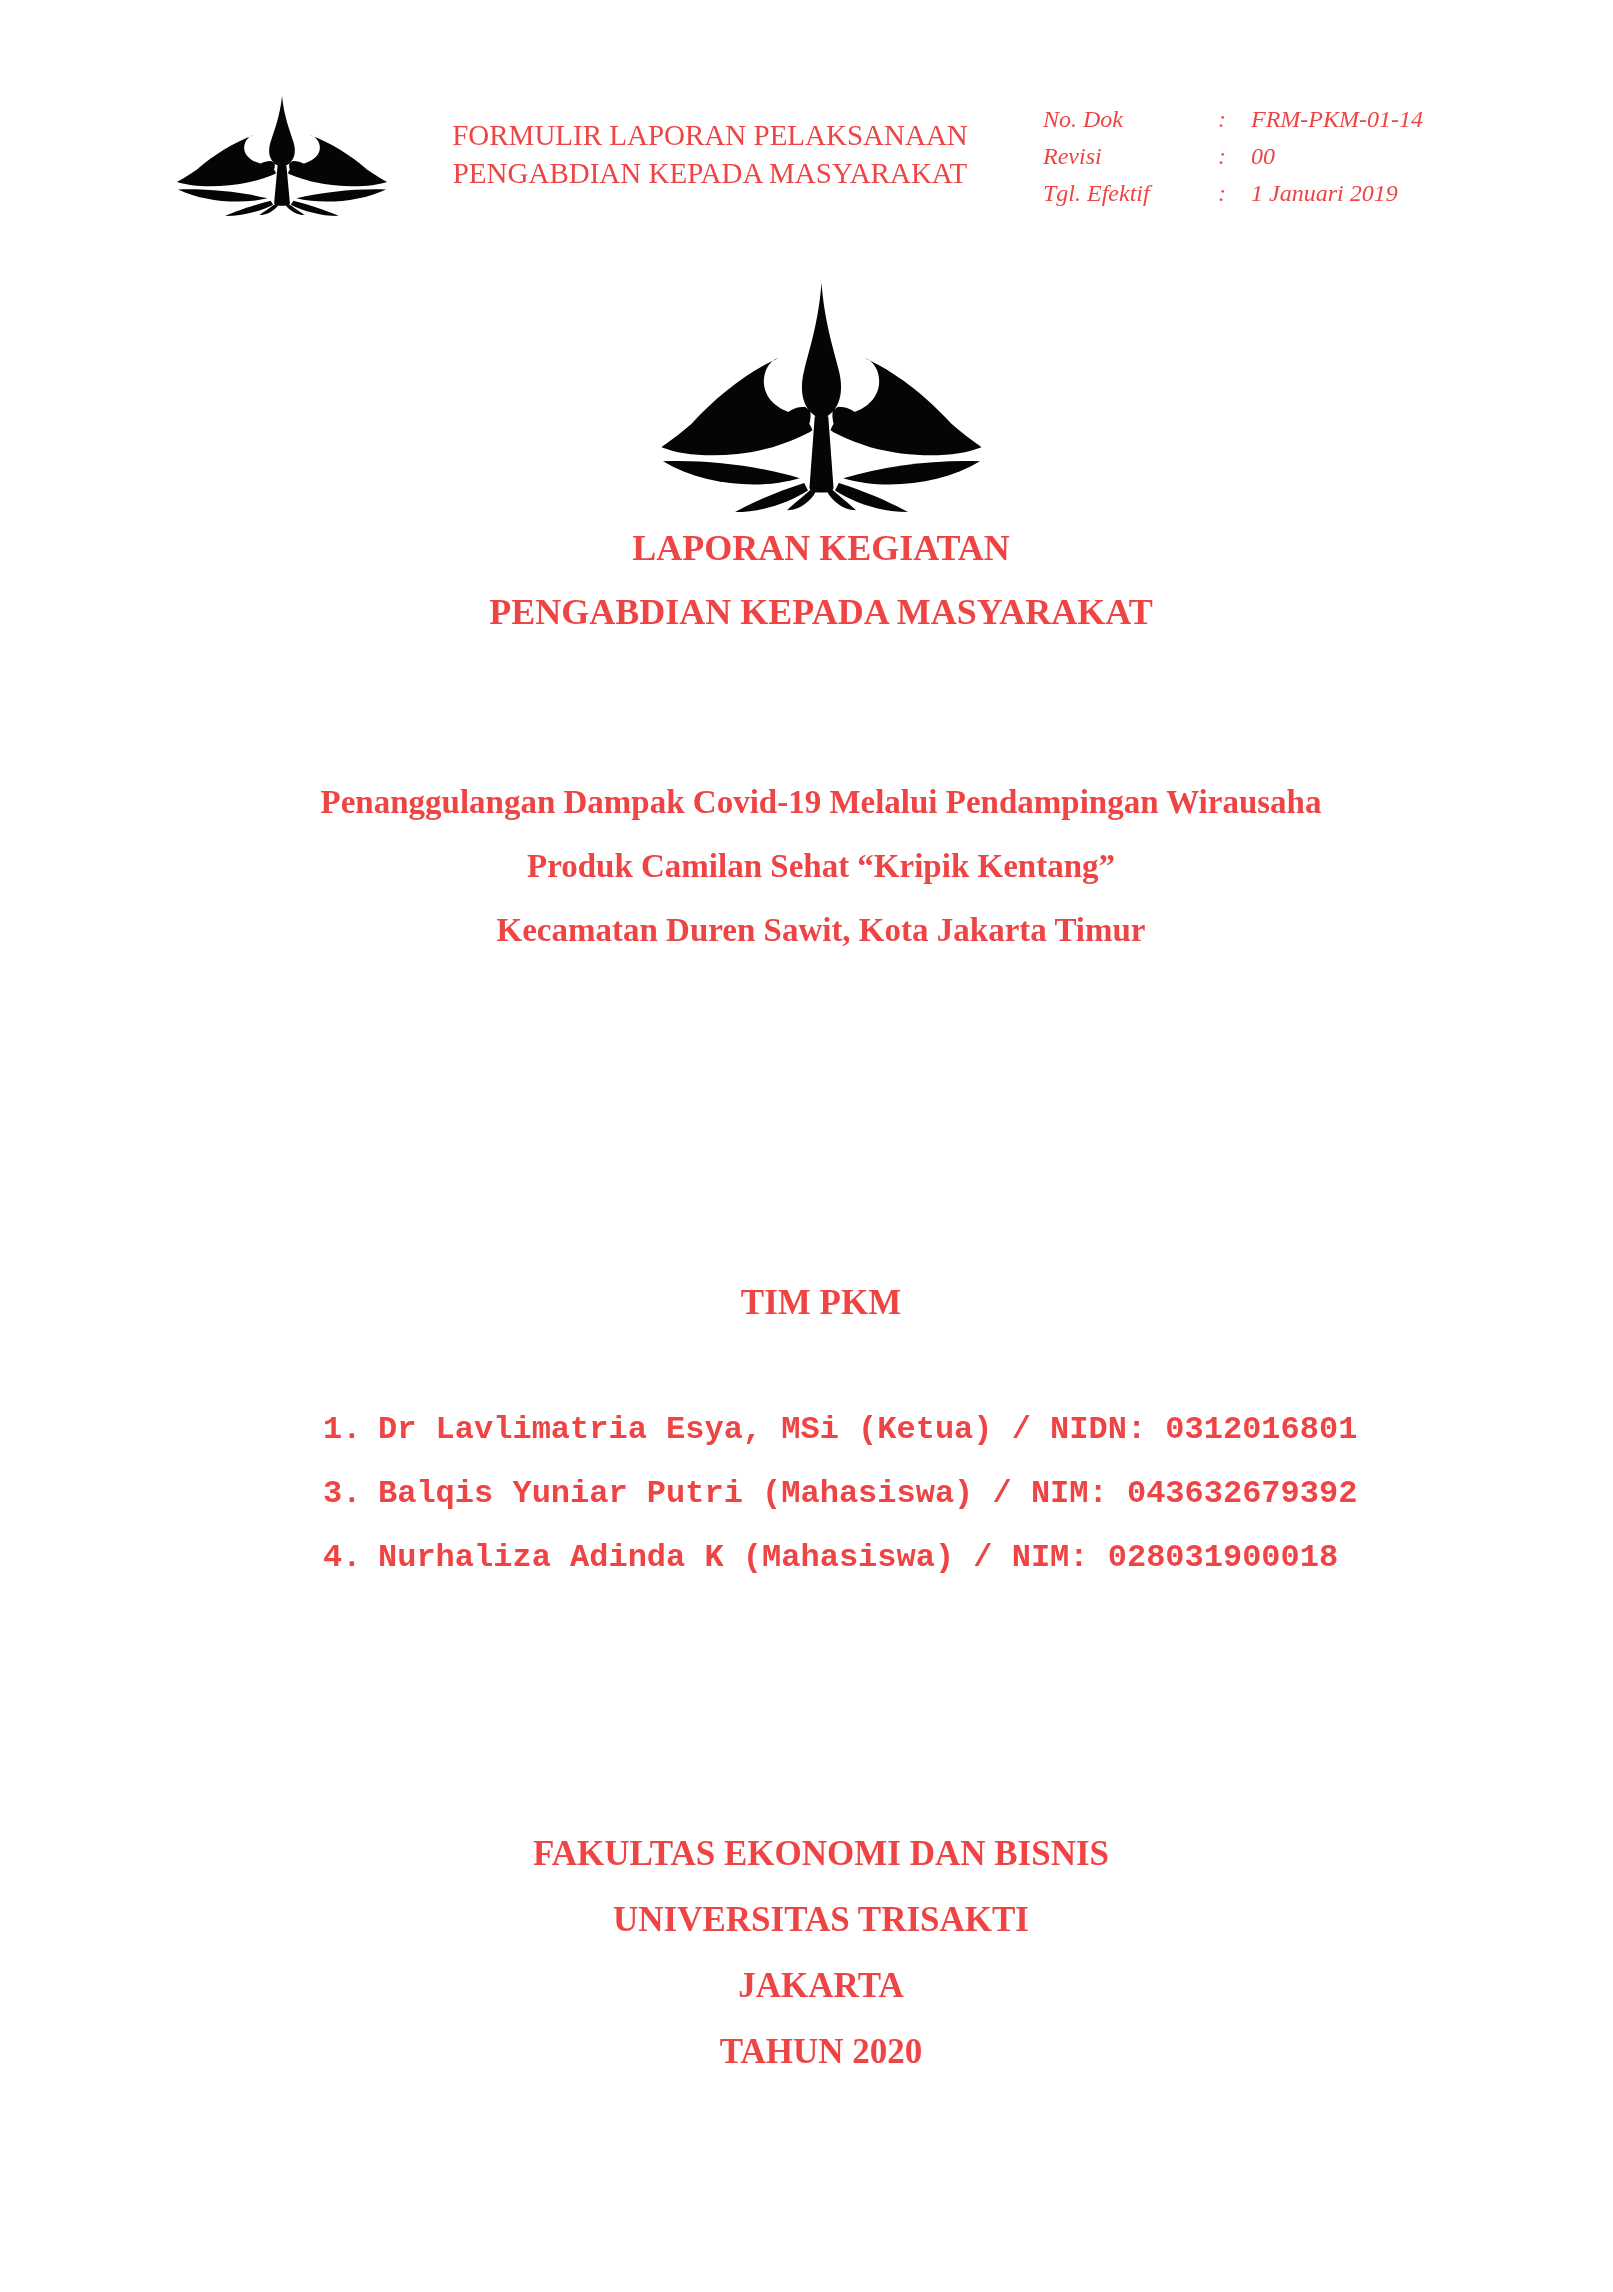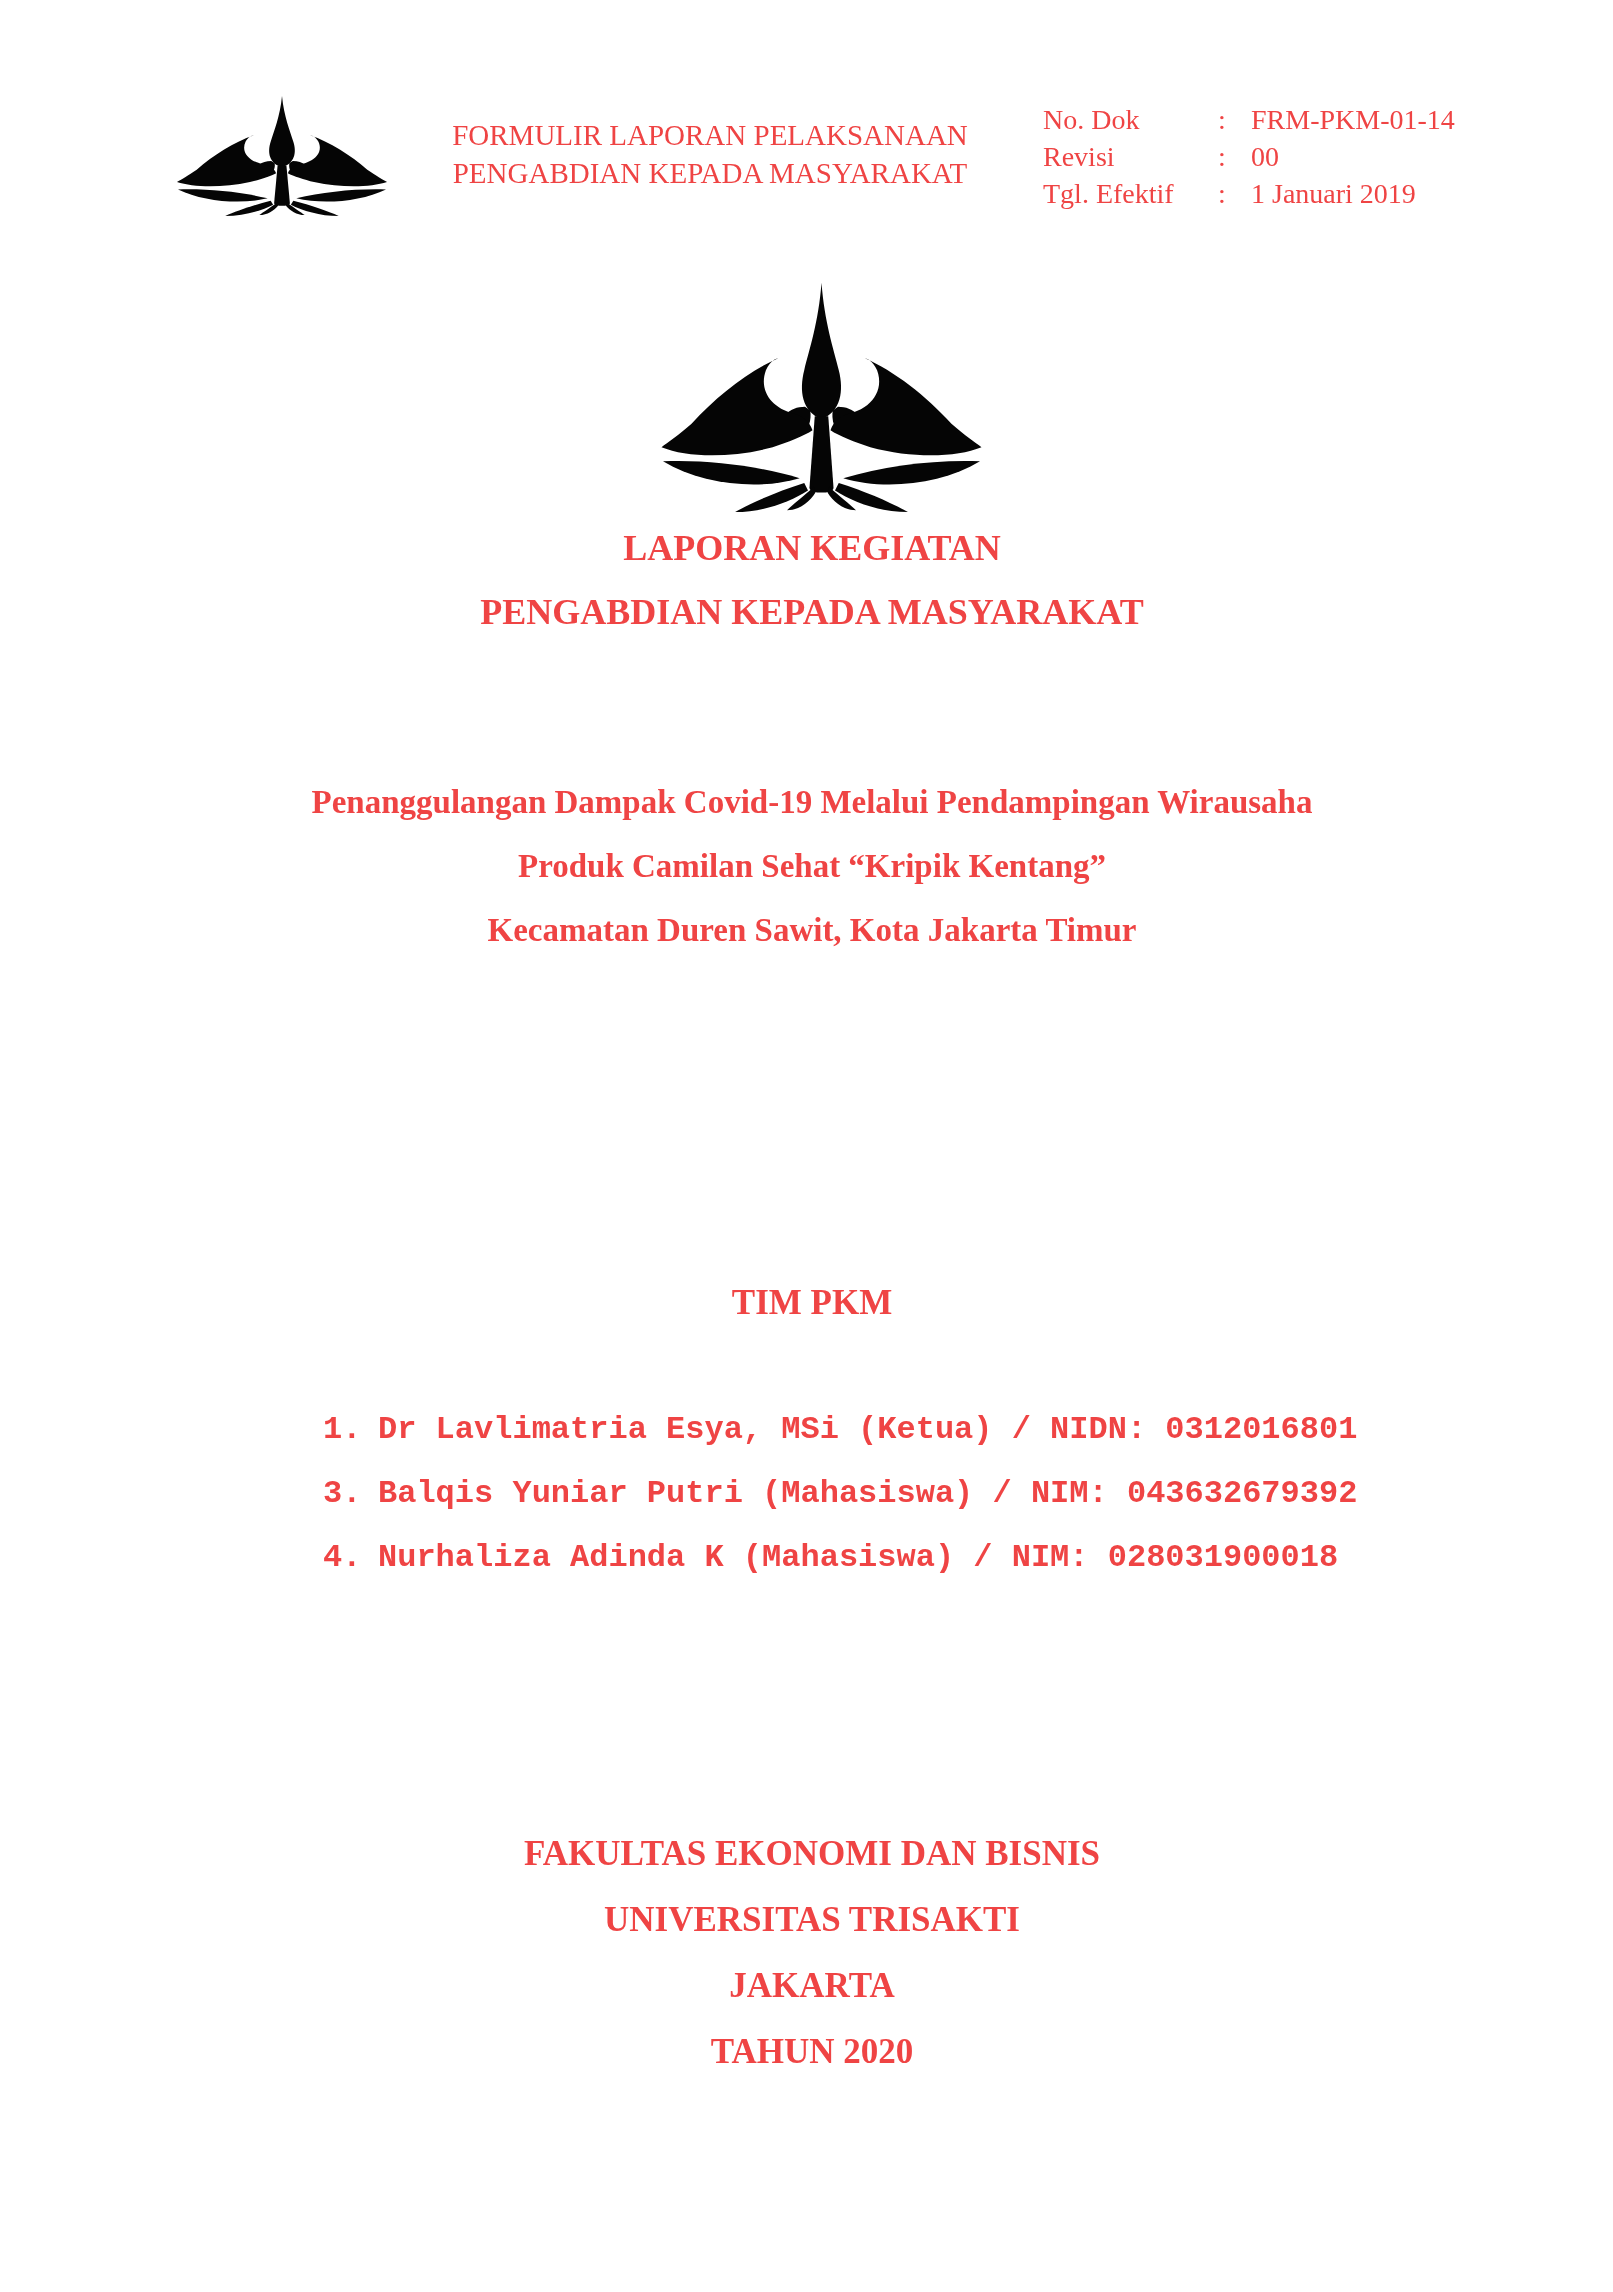--- a/index.html
+++ b/index.html
@@ -17,29 +17,30 @@
 
   
   .logo-sm { left:176px; top:94px; width:212px; height:123px; }
   .form-title {
     left:406px; top:116px; width:608px;
     text-align:center; font-size:29px; line-height:38px;
     white-space:nowrap;
   }
   .doc-info {
     left:1043px; top:101px;
-    font-size:28px; line-height:37px;
+    font-size:24px; line-height:37px;
     display:grid; grid-template-columns:175px 33px auto;
     white-space:nowrap;
+    font-style:italic;
   }
 
   
   .logo-lg { left:660px; top:279px; width:323px; height:235px; }
 
-  .center-col { left:20px; width:1584px; text-align:center; }
+  .center-col { left:29px; width:1584px; text-align:center; }
 
   .report-heading { top:516px; font-size:36px; font-weight:bold; line-height:64px; }
   .report-title   { top:770px; font-size:33px; font-weight:bold; line-height:64px; }
   .team-heading   { top:1281px; font-size:35px; font-weight:bold; line-height:43px; }
 
   .team-list {
     position:absolute; left:323px; top:1398px;
     font-size:32px; font-weight:bold; line-height:64px;
     text-align:left; white-space:nowrap;font-family:Liberation Mono, monospace;
   }

